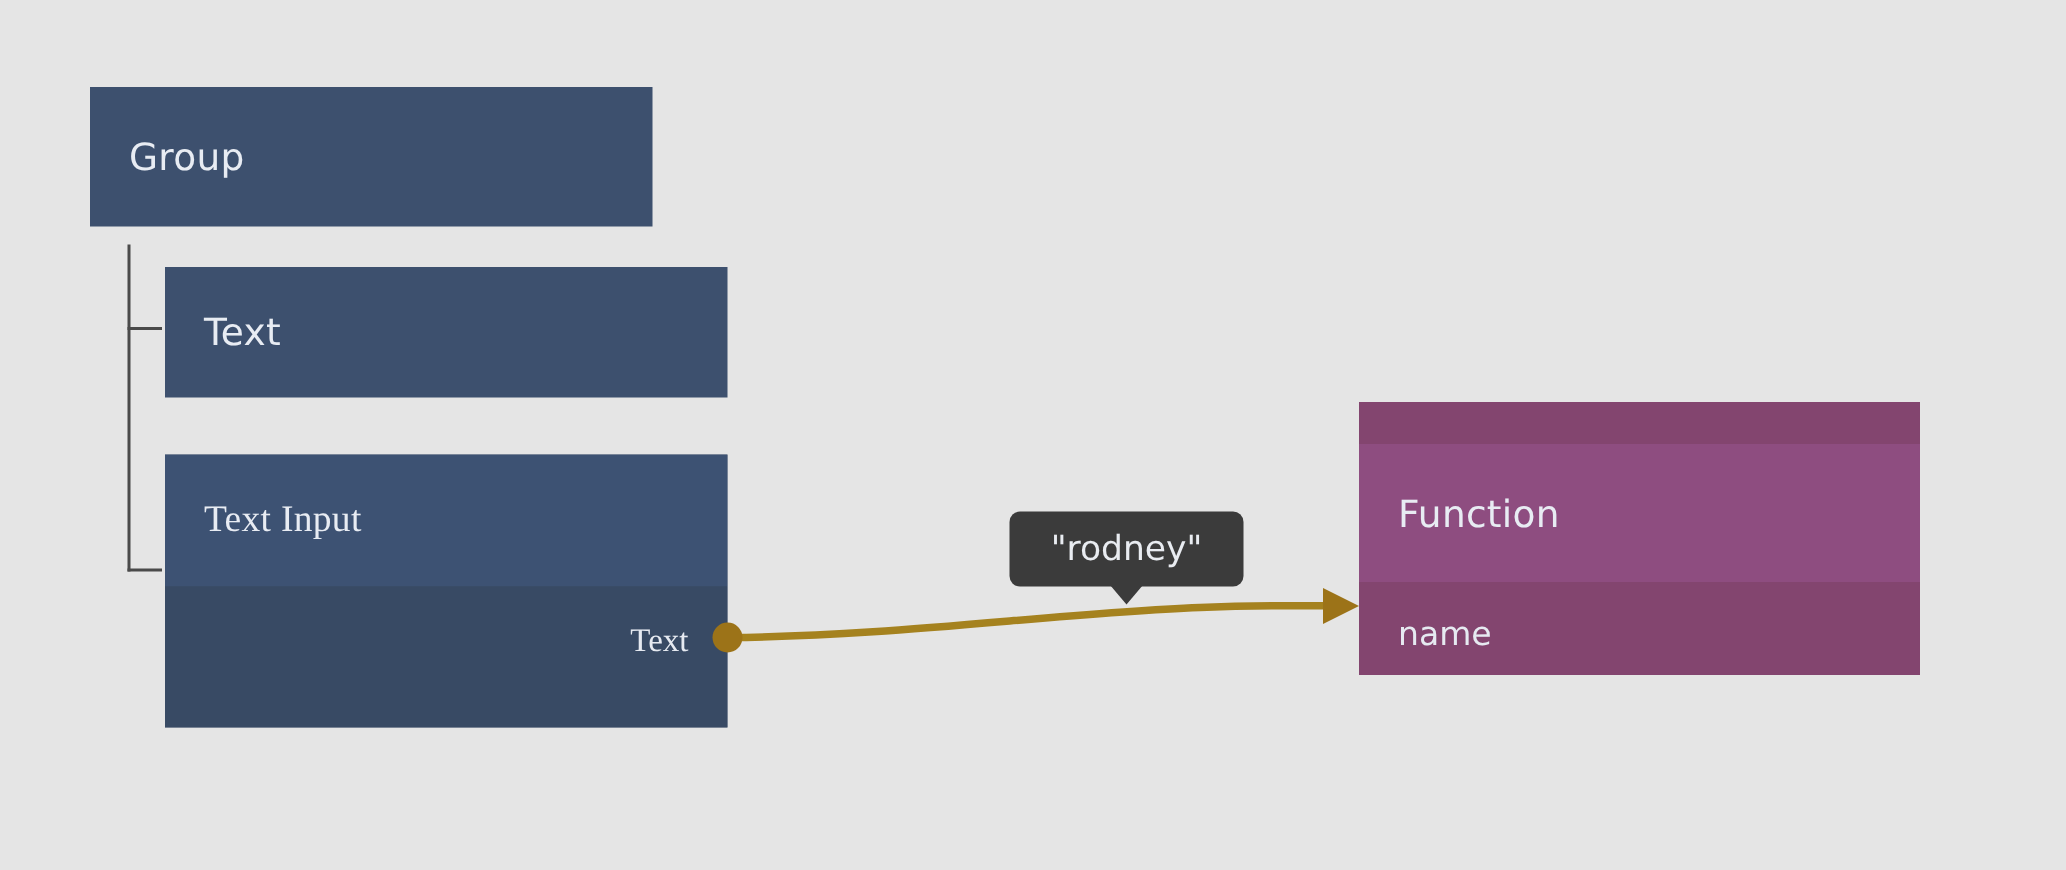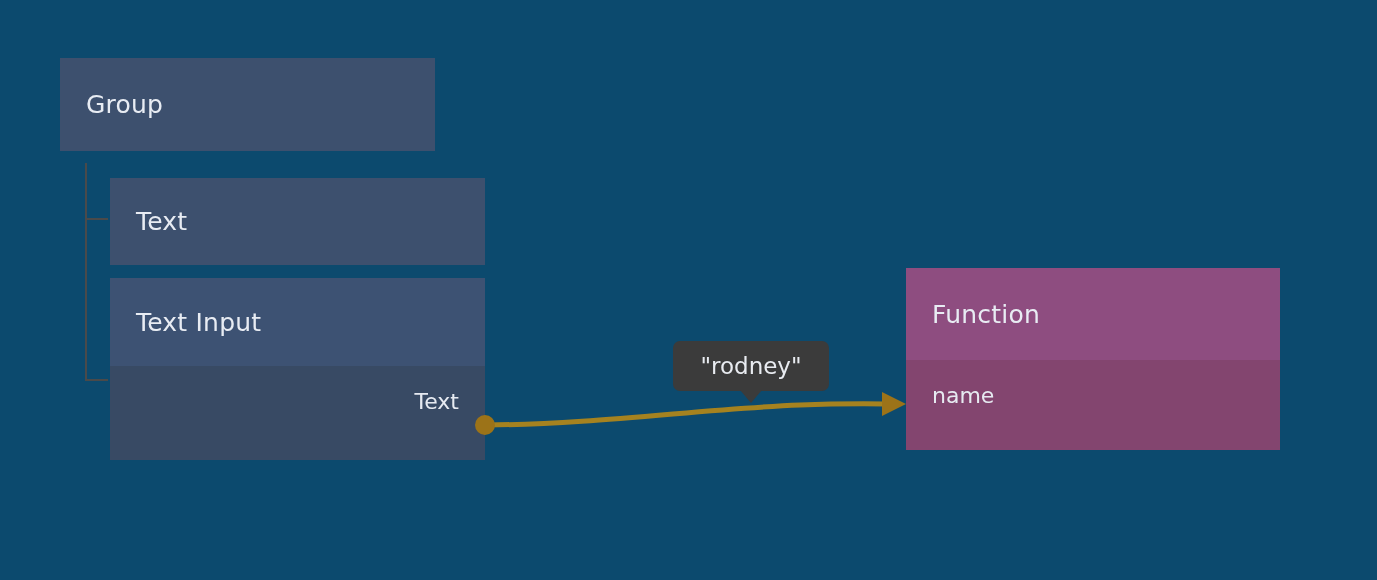--- a/index.html
+++ b/index.html
@@ -15,21 +15,21 @@
     overflow: hidden;
     font-family: "DejaVu Sans", "Liberation Sans", sans-serif;
     -webkit-font-smoothing: antialiased;
   }
 
   #canvas {
     position: absolute;
     left: 0; top: 0;
     width: 1377px;
     height: 580px;
-    background: #0c4a6e;
+    background: #e5e5e5;
   }
 
   
   .node {
     position: absolute;
     box-sizing: border-box;
     overflow: hidden;
   }
   .node-header {
     box-sizing: border-box;
@@ -83,24 +83,25 @@
     background: #3d506e;
   }
   #text-node .node-header {
     height: 87px;
     padding-left: 26px;
   }
 
   
   #text-input-node {
     left: 110px;
-    top: 278px;
+    top: 303px;
     width: 375px;
     height: 182px;
     background: #384a64;
+    font-family: Liberation Serif, serif;
   }
   #text-input-node .node-header {
     height: 88px;
     padding-left: 26px;
     background: #3d5273;
   }
   #text-input-node .node-body {
     height: 94px;
     background: #384a64;
   }
@@ -114,20 +115,21 @@
     left: 906px;
     top: 268px;
     width: 374px;
     height: 182px;
     background: #83456f;
   }
   #function-node .node-header {
     height: 92px;
     padding-left: 26px;
     background: #8e4d80;
+    margin-top: 28px;
   }
   #function-node .node-body {
     height: 70px;
     background: #83456f;
   }
   #function-node .port-row.in {
     left: 26px;
     top: 23px;
   }
 

